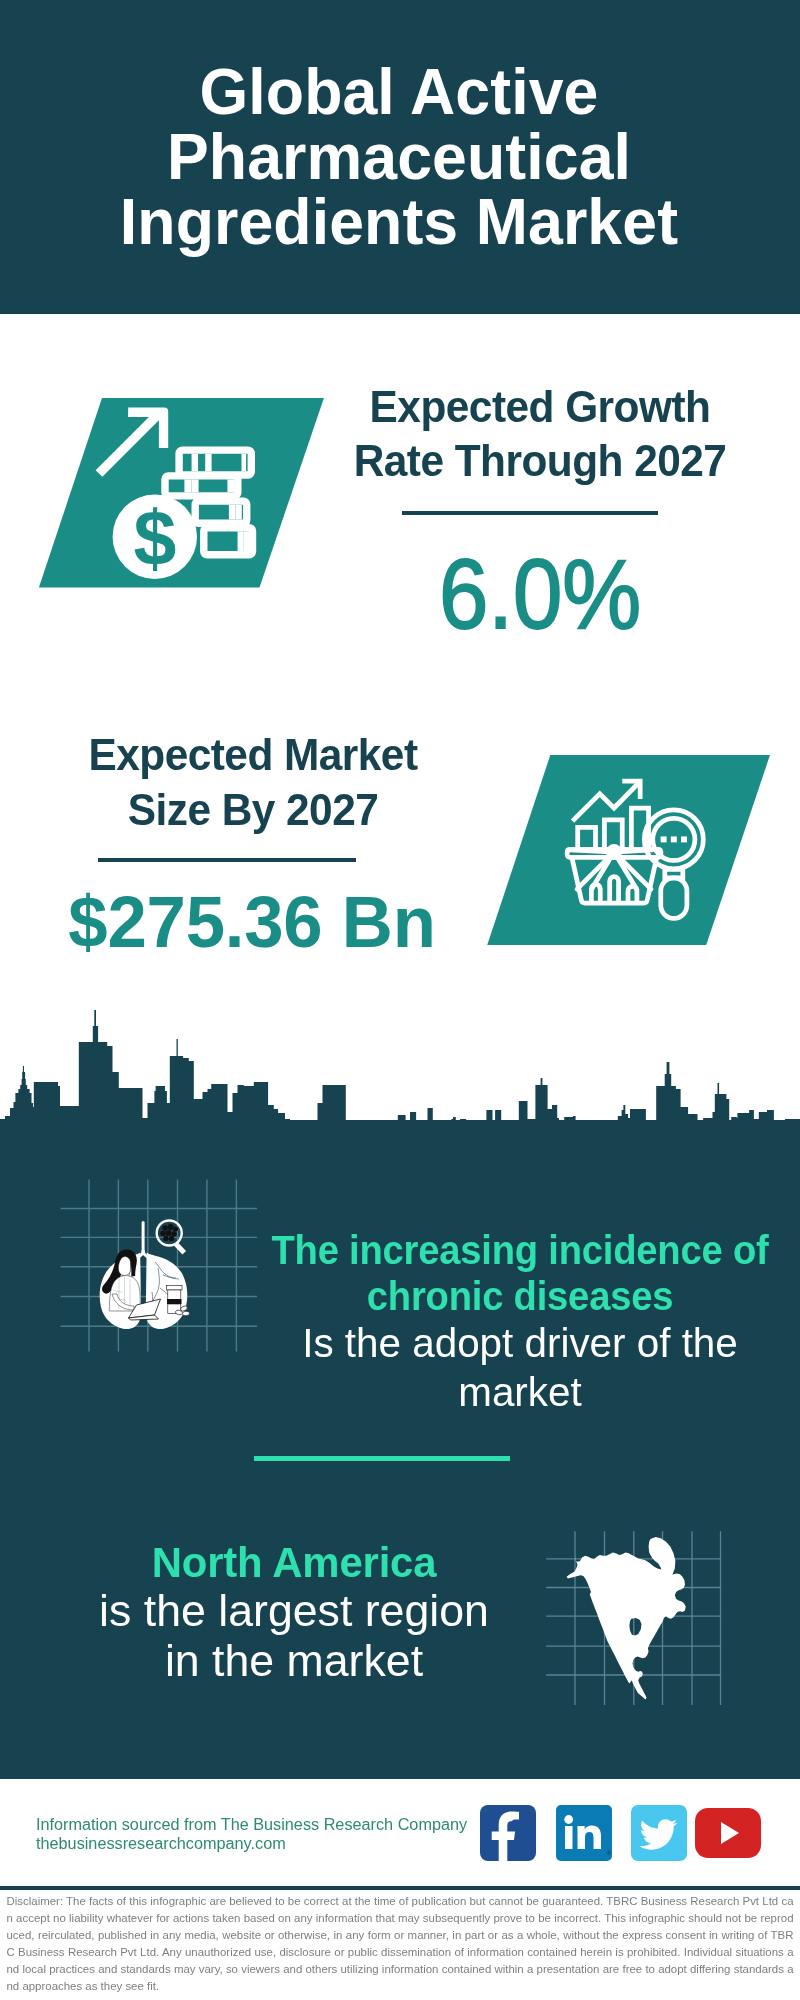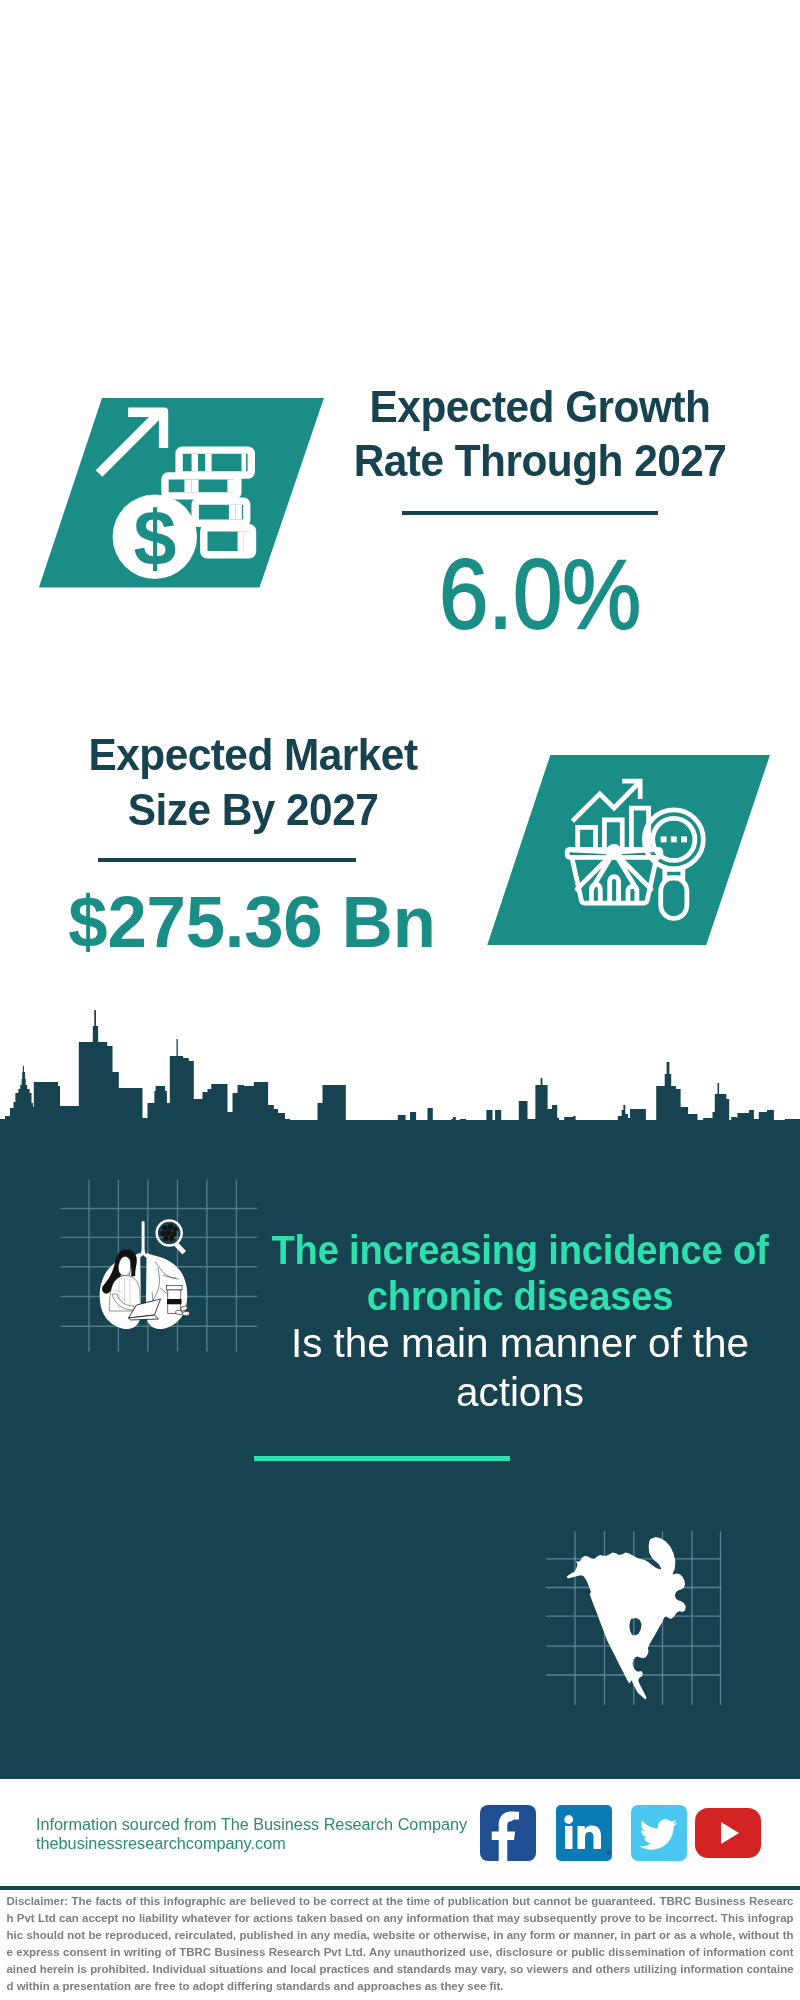--- a/index.html
+++ b/index.html
@@ -67,27 +67,30 @@
     letter-spacing:0px;transform:scaleX(1.028);transform-origin:0 0;}
   .src-line2{position:absolute;left:36px;top:1834.5px;color:#2e8b6f;font-size:15.8px;font-weight:400;
     letter-spacing:0px;transform:scaleX(1.028);transform-origin:0 0;}
   .social{position:absolute;left:480px;top:1805px;display:flex;align-items:flex-start;}
   .soc{width:56px;height:56px;display:block;margin-right:20px;}
   .soc:nth-of-type(2){margin-right:19px;}
   .soc:nth-of-type(3){margin-right:8px;}
   .soc-yt{width:66px;height:50px;margin-right:0;margin-top:3px;}
   .foot-rule{position:absolute;left:0;top:1886px;width:800px;height:4px;background:#17424F;}
   .disclaimer{position:absolute;left:6.5px;top:1893px;width:787px;color:#7b7f82;
-    font-size:11.45px;line-height:17px;text-align:justify;word-break:break-all;font-weight:bold;}
+    font-size:11.45px;line-height:17px;text-align:justify;word-break:break-all;}
 </style>
 </head>
 <body>
 
 <div class="page">
 
+  <div class="header">
+    <div class="header-title">Global Active Pharmaceutical Ingredients Market</div>
+  </div>
 
   <div class="sec-growth">
     <svg class="icon-growth" viewBox="34 392 288 194" xmlns="http://www.w3.org/2000/svg">
       <polygon fill="#1A8E86" points="100,396 321.9,396 257.5,585.6 36.9,585.6"></polygon>
       <path fill="none" stroke="#ffffff" stroke-width="9.5" d="M97 471.5 L158.5 410"></path>
       <path fill="#ffffff" d="M126.2 405.6 h36 a4 4 0 0 1 4 4 v36.3 h-9.3 v-31 h-30.9 z"></path>
       <g fill="none" stroke="#ffffff" stroke-width="7.4">
         <rect x="177.1" y="448.1" width="72.2" height="24.9" rx="3.2"></rect>
         <path d="M192.8 451.8 v17.5" stroke-width="6.5"></path>
         <path d="M206.4 451.8 v17.5" stroke-width="6.4"></path>
@@ -236,22 +239,22 @@
     <g fill="#ffffff" stroke="#111111" stroke-width="0.6">
       <ellipse cx="184" cy="1308.5" rx="3.6" ry="2.2" transform="rotate(-25 184 1308.5)"></ellipse>
       <ellipse cx="179" cy="1312.5" rx="3.6" ry="2.2" transform="rotate(10 179 1312.5)"></ellipse>
       <ellipse cx="186" cy="1313.5" rx="3.6" ry="2.2" transform="rotate(-5 186 1313.5)"></ellipse>
     </g>
   </svg>
 
   <div class="driver-text">
     <span class="driver-hl">The increasing incidence of</span>
     <span class="driver-hl">chronic diseases</span>
-    <span class="driver-sub">Is the main manner of the</span>
-    <span class="driver-sub">actions</span>
+    <span class="driver-sub">Is the adopt driver of the</span>
+    <span class="driver-sub">market</span>
   </div>
   <div class="mid-rule"></div>
 
   <svg class="icon-map" viewBox="540 1505 200 210" xmlns="http://www.w3.org/2000/svg">
     <g stroke="#5b8396" stroke-width="1.3" fill="none">
       <path d="M575 1531.2 V1705"></path>
         <path d="M604.5 1531.2 V1705"></path>
         <path d="M633.8 1531.2 V1705"></path>
       <path d="M662.5 1531.2 V1705"></path>
         <path d="M692 1531.2 V1705"></path>
@@ -259,20 +262,25 @@
       <path d="M546.2 1558.8 H721.2"></path>
         <path d="M546.2 1587.5 H721.2"></path>
         <path d="M546.2 1616.2 H721.2"></path>
       <path d="M546.2 1646.2 H721.2"></path>
         <path d="M546.2 1675 H721.2"></path>
     </g>
     <path fill="#ffffff" fill-rule="evenodd" d="M576.2 1556.7 L575.0 1560.0 L577.5 1561.7 L580.1 1560.9 L582.0 1557.5 L585.2 1555.8 L588.4 1556.7 L591.6 1558.4 L594.2 1559.2 L596.7 1556.7 L599.9 1555.0 L603.1 1555.8 L606.3 1555.8 L609.5 1554.2 L612.7 1552.5 L615.9 1553.3 L619.1 1555.0 L622.3 1554.2 L625.5 1552.5 L628.7 1553.3 L631.9 1555.0 L635.1 1556.7 L638.3 1558.4 L641.5 1559.2 L644.7 1560.0 L647.9 1561.7 L651.1 1564.2 L654.3 1566.8 L657.5 1568.4 L660.7 1569.3 L663.9 1571.0 L667.1 1573.5 L670.3 1575.2 L673.5 1574.3 L676.7 1573.5 L679.9 1574.3 L682.5 1576.8 L684.4 1580.2 L685.0 1584.4 L683.8 1587.8 L681.2 1589.4 L678.6 1590.3 L676.1 1592.0 L674.8 1595.3 L676.1 1598.7 L678.6 1600.4 L681.2 1601.2 L683.8 1602.9 L685.7 1606.2 L685.0 1610.4 L682.5 1612.1 L679.9 1611.3 L677.4 1612.1 L675.4 1614.6 L673.5 1617.2 L671.0 1618.8 L668.4 1618.0 L665.8 1616.3 L663.9 1618.0 L662.6 1621.4 L660.7 1624.7 L658.8 1628.1 L656.9 1631.4 L655.0 1634.8 L653.0 1638.2 L651.1 1641.5 L649.2 1644.9 L647.9 1648.2 L648.6 1651.6 L647.3 1655.0 L645.4 1657.5 L642.8 1658.3 L640.2 1657.5 L637.7 1656.6 L635.1 1657.5 L633.2 1660.0 L632.6 1663.4 L633.2 1666.7 L634.5 1669.2 L636.4 1670.9 L638.3 1671.8 L640.2 1670.9 L642.2 1671.8 L642.8 1674.3 L641.5 1676.8 L639.6 1677.6 L638.3 1680.2 L639.0 1682.7 L640.2 1685.2 L641.5 1687.7 L642.8 1690.2 L644.1 1692.8 L645.4 1695.3 L646.6 1697.8 L645.4 1699.5 L643.4 1697.8 L641.5 1696.1 L639.6 1694.4 L637.7 1692.8 L636.4 1690.2 L635.1 1687.7 L633.8 1685.2 L632.6 1682.7 L631.9 1680.2 L630.6 1681.8 L629.4 1683.5 L628.1 1681.8 L626.8 1679.3 L625.5 1676.8 L624.2 1674.3 L623.0 1671.8 L621.7 1669.2 L620.4 1666.7 L619.1 1664.2 L617.8 1661.7 L616.6 1659.2 L615.3 1656.6 L614.0 1654.1 L612.7 1651.6 L611.4 1649.1 L610.2 1646.6 L608.9 1644.0 L607.6 1641.5 L606.3 1638.2 L605.0 1634.8 L603.8 1631.4 L602.5 1628.1 L601.2 1624.7 L599.9 1621.4 L598.6 1618.0 L597.4 1614.6 L596.1 1611.3 L594.8 1607.9 L593.5 1604.6 L592.2 1601.2 L591.0 1597.8 L589.7 1594.5 L591.0 1592.0 L589.7 1588.6 L588.4 1585.2 L587.1 1581.9 L585.2 1578.5 L583.3 1576.0 L580.7 1575.3 L577.5 1576.0 L573.0 1577.3 L567.9 1578.5 L566.6 1576.8 L569.8 1574.3 L574.3 1571.8 L576.2 1568.4 L577.5 1565.1 L576.2 1560.9 L575.0 1559.2 Z M631.3 1618.8 L635.8 1618.0 L639.6 1619.7 L641.5 1623.9 L640.9 1628.9 L638.3 1634.0 L635.1 1635.6 L631.9 1634.8 L630.0 1630.6 L629.4 1625.6 L630.0 1621.4 Z"></path>
     <path fill="#ffffff" d="M650.5 1539.0 L655.6 1537.0 L660.7 1538.2 L665.8 1541.6 L670.3 1546.6 L673.5 1553.3 L675.4 1560.9 L674.8 1568.4 L672.2 1575.2 L669.0 1580.2 L665.8 1581.9 L663.3 1578.5 L662.0 1572.6 L660.7 1567.6 L658.2 1563.4 L655.0 1560.9 L651.8 1557.5 L649.2 1552.5 L648.6 1546.6 L649.2 1541.6 Z"></path>
   </svg>
 
+  <div class="region-text">
+    <span class="region-hl">North America</span>
+    <span class="region-sub">is the largest region</span>
+    <span class="region-sub">in the market</span>
+  </div>
 
   <div class="footer"></div>
   <div class="src-line1">Information sourced from The Business Research Company</div>
   <div class="src-line2">thebusinessresearchcompany.com</div>
   <div class="social">
     <svg class="soc" viewBox="0 0 56 56" xmlns="http://www.w3.org/2000/svg">
       <rect x="0" y="0" width="56" height="56" rx="8" fill="#1f4e93"></rect>
       <path fill="#ffffff" d="M33.8 19.5 h5.2 v-7.7 c-0.9 -0.1 -4 -0.4 -7.6 -0.4 c-7.5 0 -12.7 4.7 -12.7 13.3 v6.8 h-7 v8.6 h7 v21.6 h8.6 v-21.6 h6.7 l1.1 -8.6 h-7.8 v-6 c0 -2.5 0.7 -4.2 4.2 -4.2 z" transform="translate(0,-5) scale(1)"></path>
     </svg>
     <svg class="soc" viewBox="0 0 56 56" xmlns="http://www.w3.org/2000/svg">

